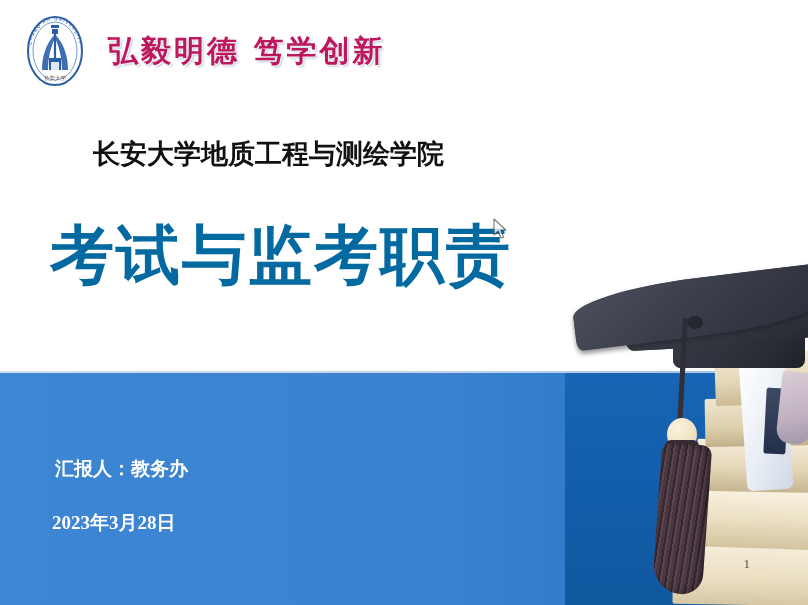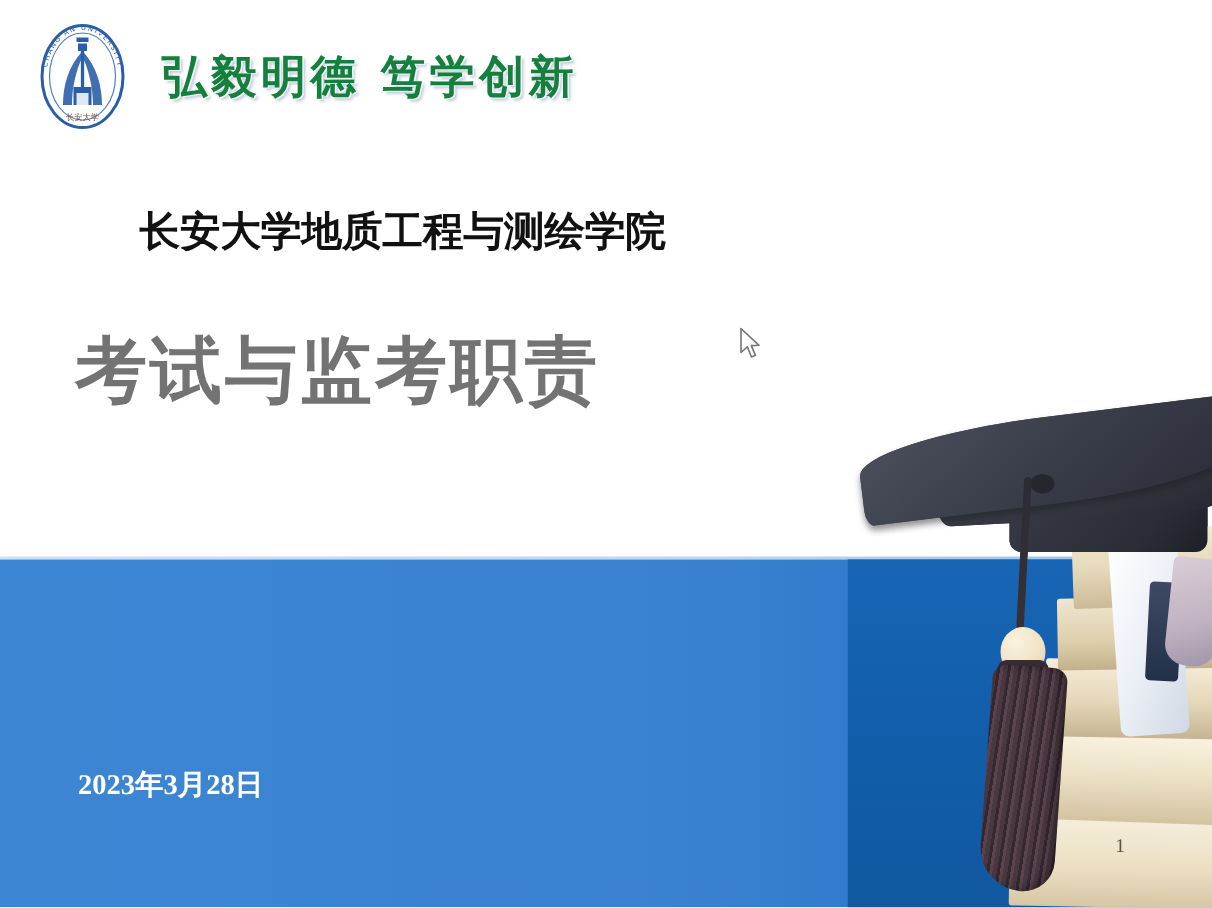--- a/index.html
+++ b/index.html
@@ -230,21 +230,21 @@
     align-items: center;
     gap: 16px;
   }
   .logo {
     position: relative;
     width: 74px;
     height: 78px;
     flex: none;
   }
   .motto {
-    color: #15803d;
+    color: #be185d;
     font-size: 30px;
     font-weight: bold;
     letter-spacing: 3px;
     font-family: "DejaVu Serif", "Liberation Serif", serif;
     text-shadow: 1px 1px 0 rgba(255,255,255,0.75),
                  2px 2px 2px rgba(120,140,175,0.45);
     white-space: nowrap;
   }
 
   
@@ -257,23 +257,23 @@
     color: #111111;
     letter-spacing: 0px;
     white-space: nowrap;
     font-family: "DejaVu Sans", "Liberation Sans", sans-serif;
     margin-left: 38px;
   }
   .main-title {
     position: absolute;
     left: 50px;
     top: 222px;
-    font-size: 48px;
+    font-size: 64px;
     font-weight: bold;
-    color: #737373;
+    color: #0369a1;
     letter-spacing: 2px;
     line-height: 1.05;
     white-space: nowrap;
     font-family: "DejaVu Sans", "Liberation Sans", sans-serif;
   }
 
   
   .presenter {
     position: absolute;
     left: 55px;
@@ -381,20 +381,21 @@
           <textPath href="#ringpath" startOffset="7%">CHANG'AN UNIVERSITY</textPath>
         </text>
       </svg>
     </div>
     <div class="motto">弘毅明德  笃学创新</div>
   </div>
 
   <div class="subtitle-school">长安大学地质工程与测绘学院</div>
   <div class="main-title">考试与监考职责</div>
 
+  <div class="presenter">汇报人：教务办</div>
   <div class="date">2023年3月28日</div>
 
   <div class="cursor">
     <svg viewBox="0 0 16 22" width="16" height="22">
       <path d="M1 1 L1 17 L5.2 13.2 L8 20 L10.6 18.9 L7.9 12.4 L13 12.2 Z" fill="#ffffff" stroke="#4a4a4a" stroke-width="1.1" stroke-linejoin="round"></path>
     </svg>
   </div>
 
 </div>
 

